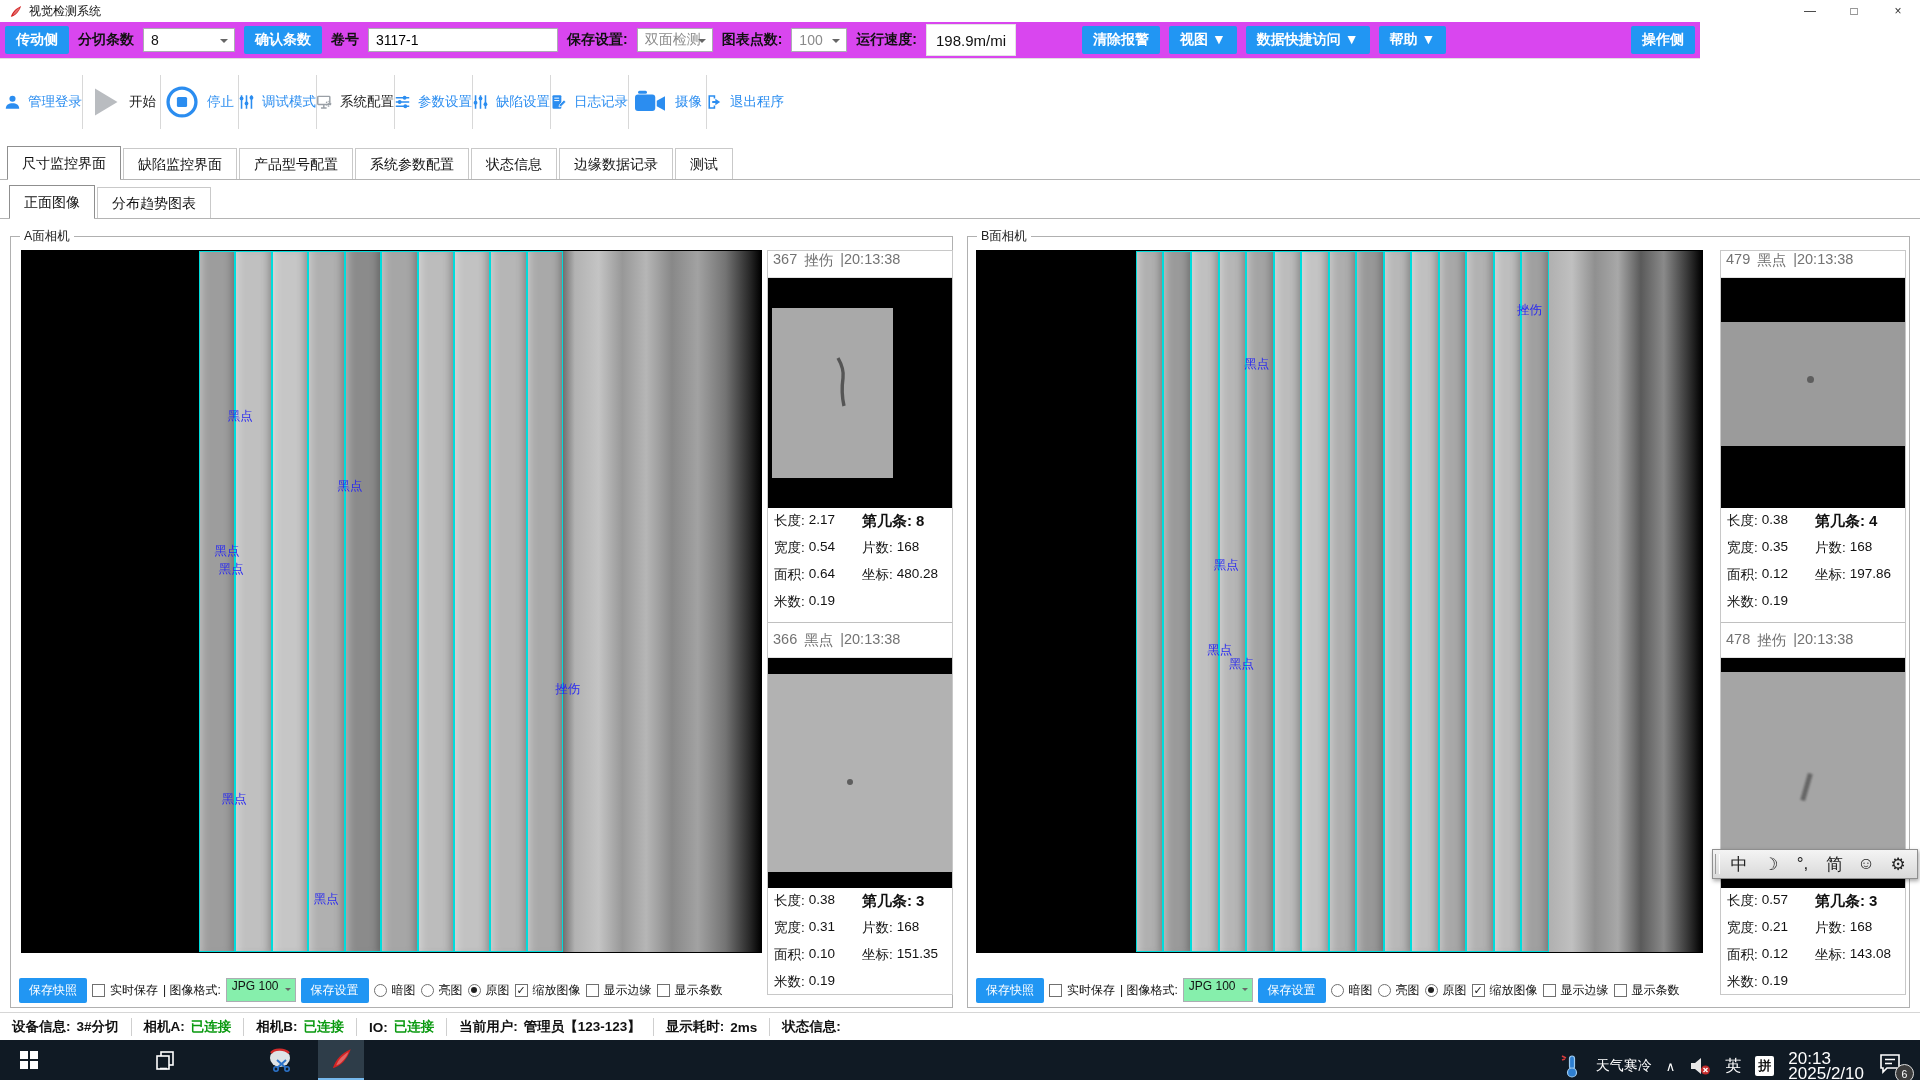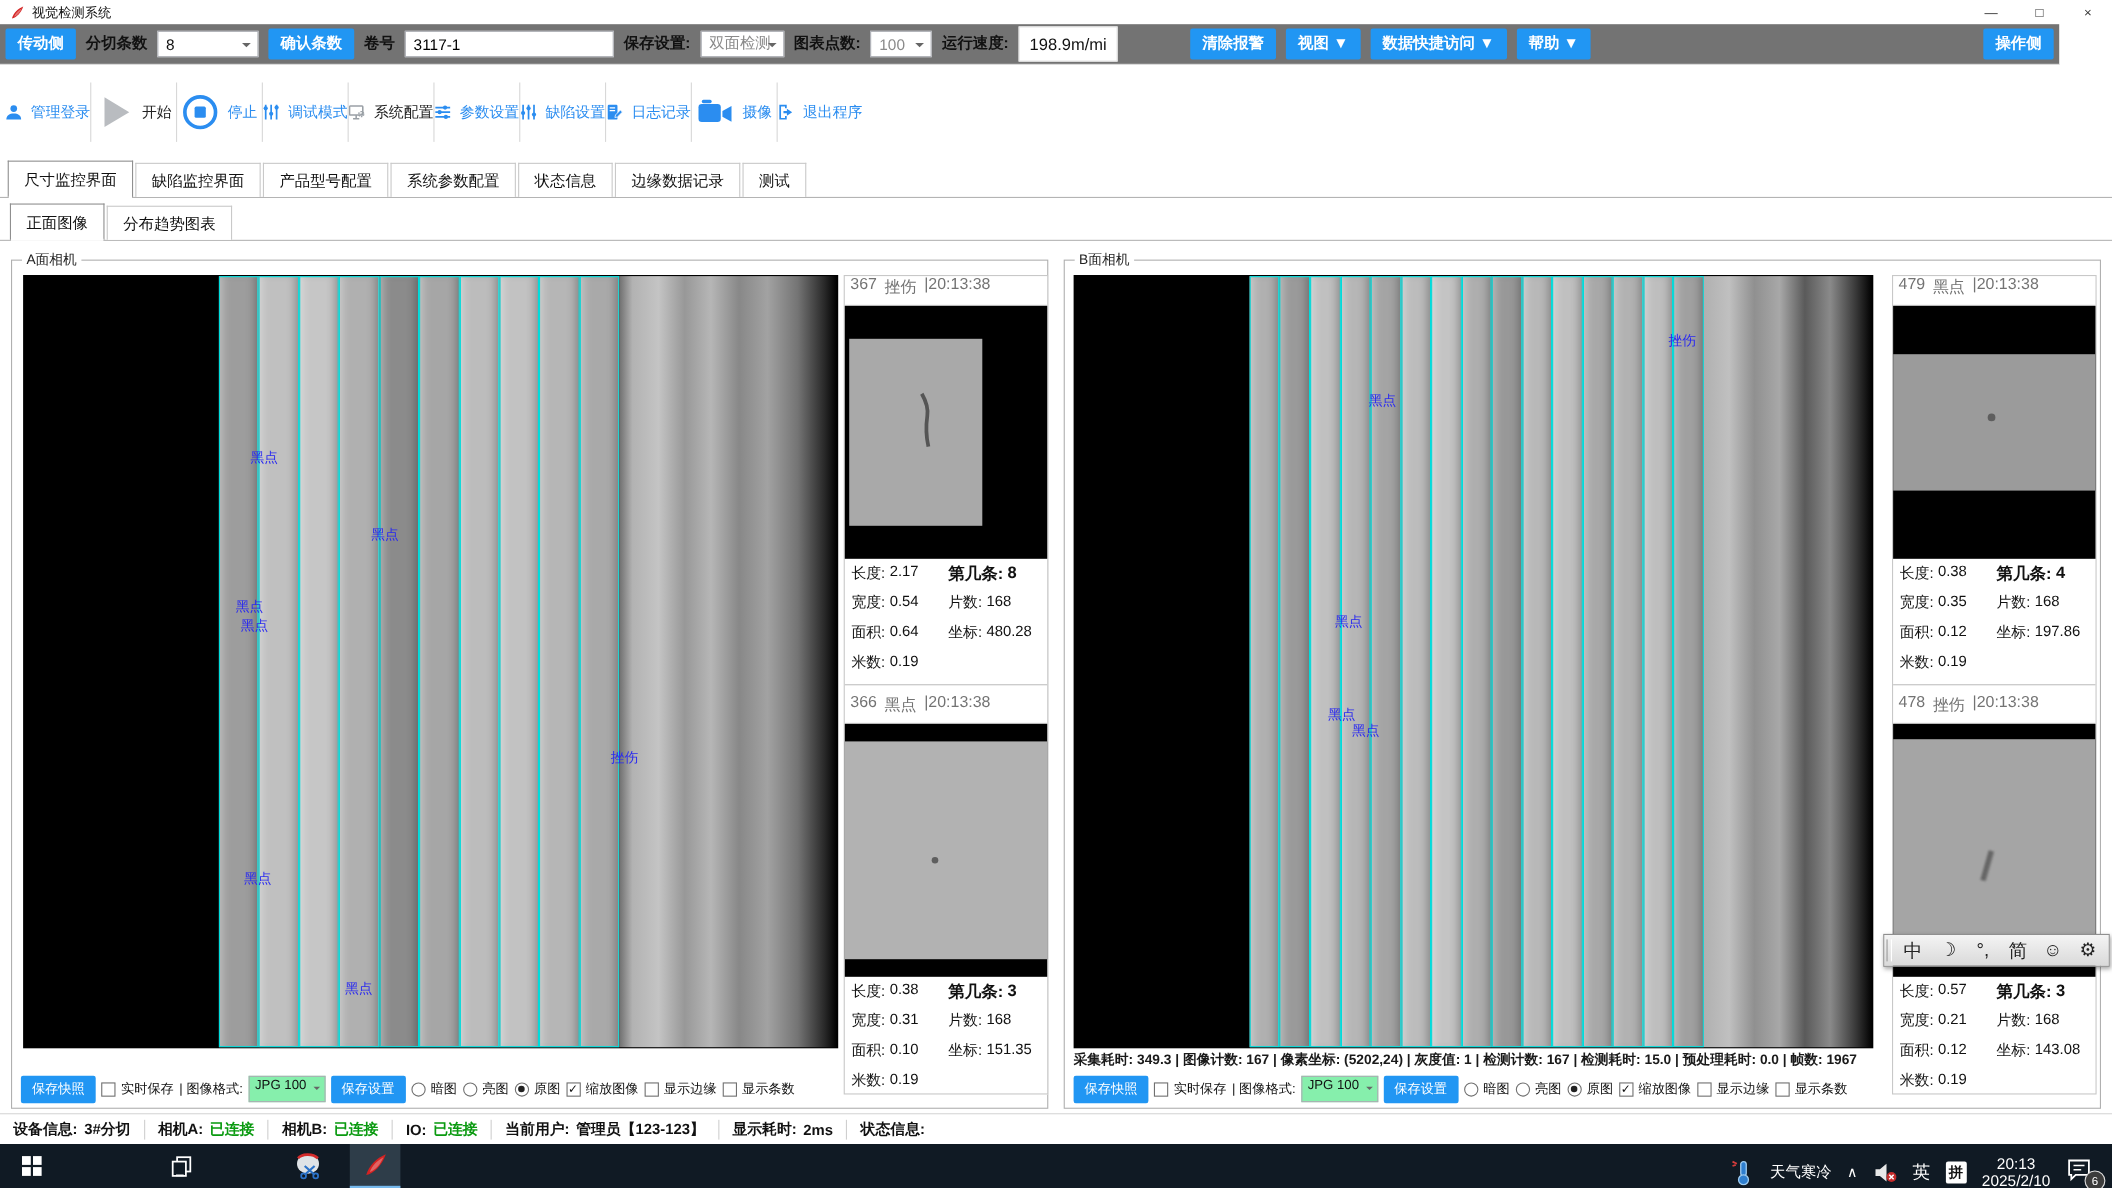--- a/index.html
+++ b/index.html
@@ -7,21 +7,21 @@
 
   
   #titlebar{position:absolute;left:0;top:0;width:1920px;height:22px;background:#fff;
     display:flex;align-items:center;padding-left:8px;box-sizing:border-box;font-size:12px;}
   #titlebar .win-ctrls{position:absolute;right:0;top:0;height:22px;display:flex;}
   .win-btn{width:44px;height:22px;display:flex;align-items:center;justify-content:center;
     font-size:12px;color:#333;}
   .app-logo{width:15px;height:15px;margin-right:6px;}
 
   
-  #toolbar{position:absolute;left:0;top:22px;width:1872px;height:37px;background:#737373;
+  #toolbar{position:absolute;left:0;top:22px;width:1700px;height:37px;background:#d946ef;
     border-bottom:1px solid #e0e0e0;display:flex;align-items:center;gap:9px;
     padding:0 5px;box-sizing:border-box;font-size:14px;}
   .lbl{font-weight:700;color:#111;white-space:nowrap;}
   .btn{background:#2196f3;color:#fff;font-weight:700;font-size:14px;border:none;
     padding:5px 11px;border-radius:2px;white-space:nowrap;cursor:default;}
   .ddl{height:24px;border:1px solid #abadb3;background:#fff;display:flex;align-items:center;
     padding:0 20px 0 7px;position:relative;font-size:14px;box-sizing:border-box;white-space:nowrap;}
   .ddl .car{position:absolute;right:6px;top:10px;width:0;height:0;
     border:4px solid transparent;border-top-color:#666;}
   .ddl.gray{color:#8a8a8a;}
@@ -129,21 +129,21 @@
   #imebar .handle{width:3px;height:20px;border-left:1px solid #9a9a9a;border-right:1px solid #fff;margin-right:2px;}
   #imebar .ime-item{flex:1;text-align:center;font-size:17px;color:#222;}
 
   
   #taskbar{position:absolute;left:0;top:1040px;width:1920px;height:40px;background:#101a24;
     display:flex;align-items:center;color:#fff;}
   .tb-icon{width:46px;height:40px;display:flex;align-items:center;justify-content:center;flex:none;}
   .tb-icon.active-app{background:#2e3d49;border-bottom:2px solid #76b9ed;box-sizing:border-box;}
   #tray{position:absolute;right:0;top:0;height:52px;display:flex;align-items:center;gap:14px;
     padding-right:12px;font-size:14px;}
-  #tray .clock{text-align:center;font-size:14px;line-height:15px;}
+  #tray .clock{text-align:left;font-size:17px;line-height:15px;}
   .ime-logo-box{background:#fff;color:#111;font-size:13px;padding:1px 3px;border-radius:2px;font-weight:700;}
   .notif{position:relative;width:30px;height:26px;}
   .badge{position:absolute;right:-6px;bottom:-4px;background:#3c3c3c;border:1px solid #ddd;
     color:#fff;font-size:10.5px;width:17px;height:17px;border-radius:50%;display:flex;
     align-items:center;justify-content:center;}
 </style>
 </head>
 <body>
 
 <div id="titlebar">
@@ -557,21 +557,20 @@
           </div>
         <div class="cell">
             <span>米数:</span>
             <span>0.19</span>
           </div>
         <div class="cell"></div>
       </div>
     </div>
   </div>
 
-  <div class="cam-status">采集耗时: 349.3 | 图像计数: 167 | 像素坐标: (5202,24) | 灰度值: 1 | 检测计数: 167 | 检测耗时: 15.0 | 预处理耗时: 0.0 | 帧数: 1967</div>
 
   <div class="cam-controls">
     <button class="btn-sm">保存快照</button>
     <span class="cb"></span>
     <span>实时保存</span>
     <span>| 图像格式:</span>
     <div class="mini-ddl">
       <span>JPG 100</span>
       <span class="car"></span>
     </div>

